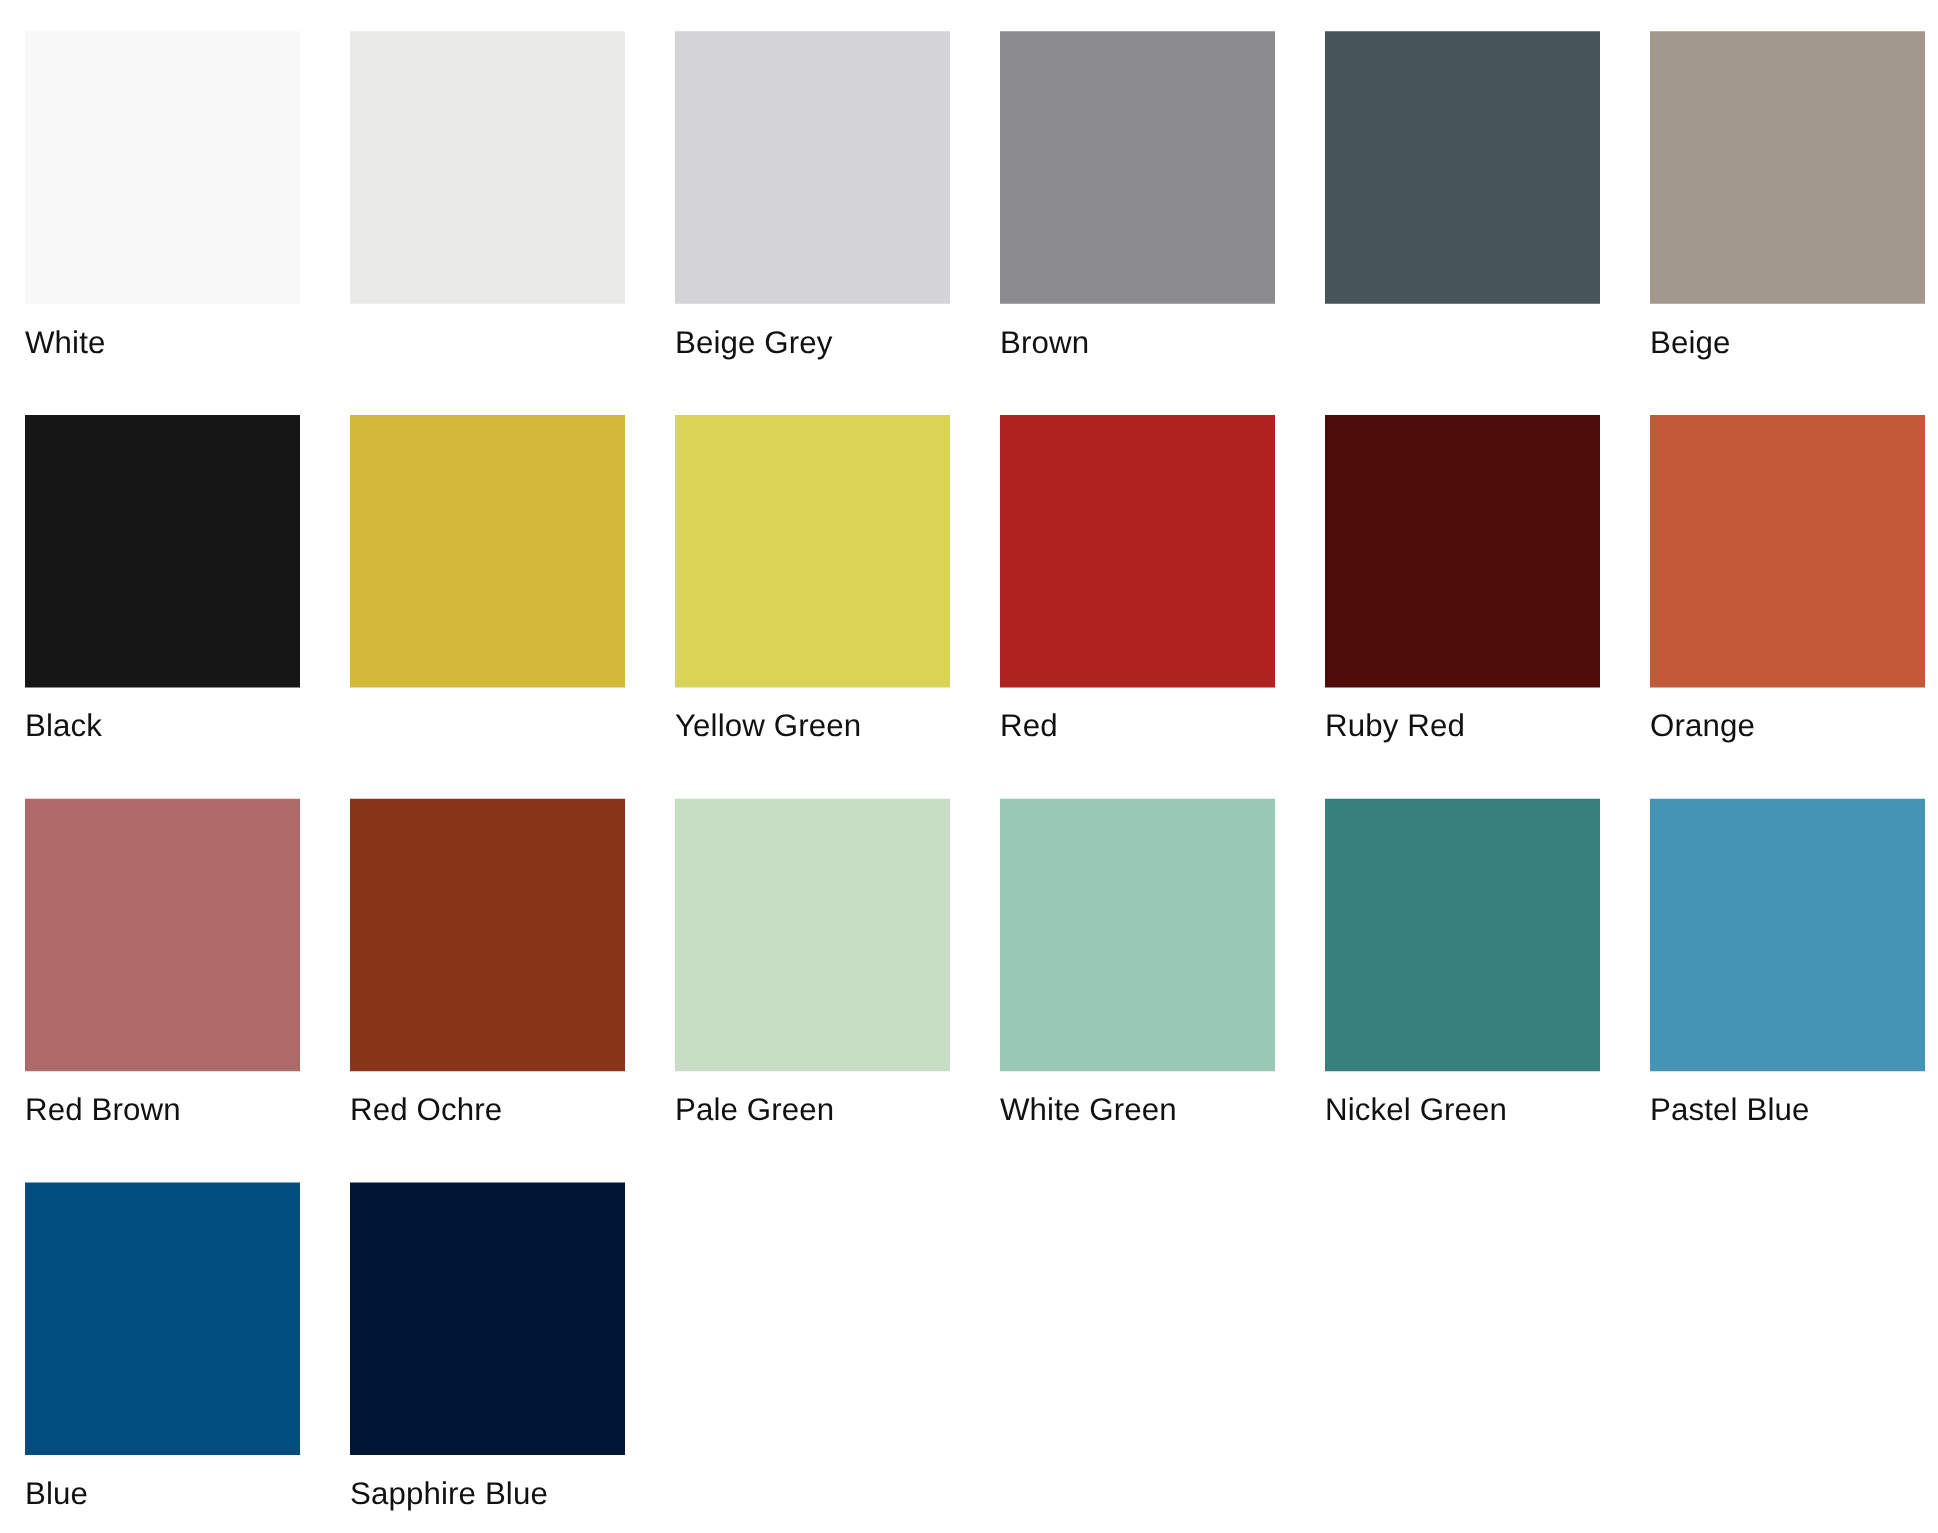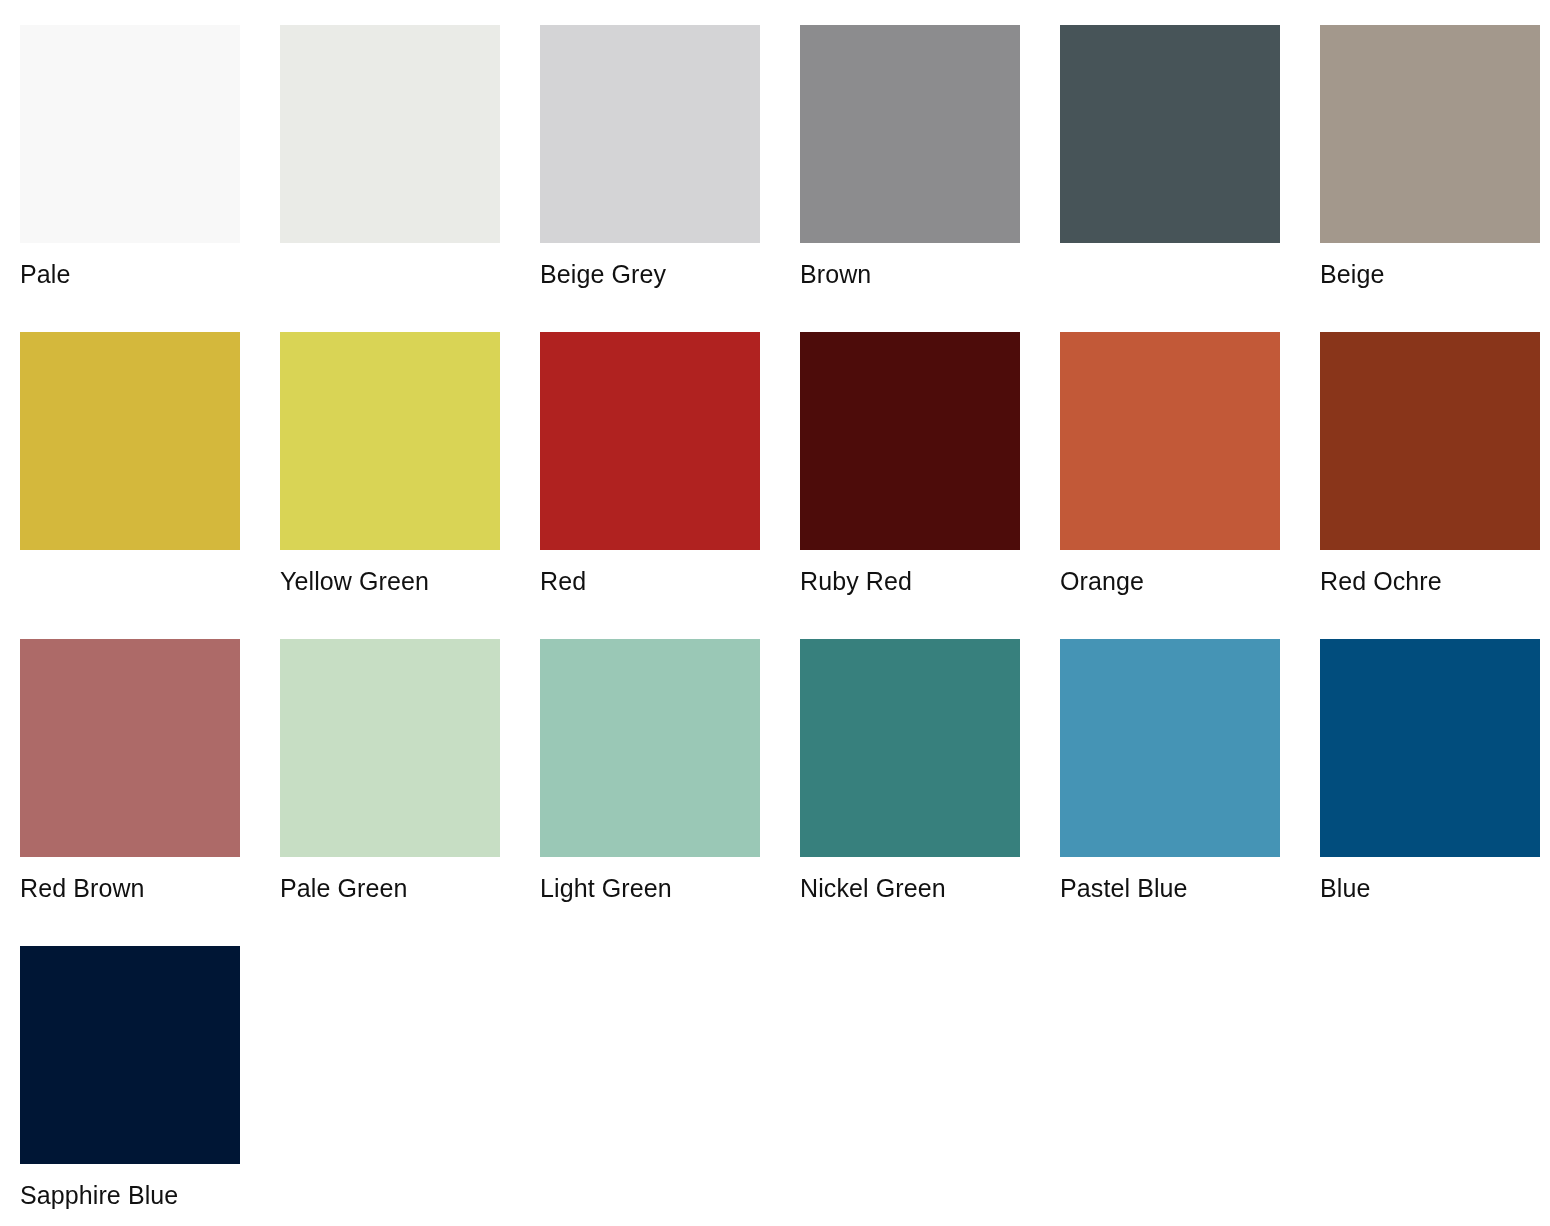--- a/index.html
+++ b/index.html
@@ -56,39 +56,43 @@
     white-space: nowrap;
     text-align: left;
   }
 </style>
 </head>
 <body>
 
 <div id="palette-grid">
     <div class="swatch-cell">
       <div class="swatch-chip" style="background-color: rgb(248, 248, 248);"></div>
-      <div class="swatch-label">Pale</div>
+      <div class="swatch-label">White</div>
     </div>
     <div class="swatch-cell">
       <div class="swatch-chip" style="background-color: rgb(234, 235, 231);"></div>
     </div>
     <div class="swatch-cell">
       <div class="swatch-chip" style="background-color: rgb(212, 212, 214);"></div>
       <div class="swatch-label">Beige Grey</div>
     </div>
     <div class="swatch-cell">
       <div class="swatch-chip" style="background-color: rgb(140, 140, 142);"></div>
       <div class="swatch-label">Brown</div>
     </div>
     <div class="swatch-cell">
       <div class="swatch-chip" style="background-color: rgb(71, 84, 88);"></div>
     </div>
     <div class="swatch-cell">
       <div class="swatch-chip" style="background-color: rgb(163, 152, 140);"></div>
       <div class="swatch-label">Beige</div>
+    </div>
+    <div class="swatch-cell">
+      <div class="swatch-chip" style="background-color: rgb(22, 22, 22);"></div>
+      <div class="swatch-label">Black</div>
     </div>
     <div class="swatch-cell">
       <div class="swatch-chip" style="background-color: rgb(212, 184, 60);"></div>
     </div>
     <div class="swatch-cell">
       <div class="swatch-chip" style="background-color: rgb(217, 212, 85);"></div>
       <div class="swatch-label">Yellow Green</div>
     </div>
     <div class="swatch-cell">
       <div class="swatch-chip" style="background-color: rgb(176, 34, 32);"></div>
@@ -96,34 +100,34 @@
     </div>
     <div class="swatch-cell">
       <div class="swatch-chip" style="background-color: rgb(77, 12, 10);"></div>
       <div class="swatch-label">Ruby Red</div>
     </div>
     <div class="swatch-cell">
       <div class="swatch-chip" style="background-color: rgb(194, 89, 56);"></div>
       <div class="swatch-label">Orange</div>
     </div>
     <div class="swatch-cell">
+      <div class="swatch-chip" style="background-color: rgb(173, 106, 104);"></div>
+      <div class="swatch-label">Red Brown</div>
+    </div>
+    <div class="swatch-cell">
       <div class="swatch-chip" style="background-color: rgb(137, 53, 26);"></div>
       <div class="swatch-label">Red Ochre</div>
-    </div>
-    <div class="swatch-cell">
-      <div class="swatch-chip" style="background-color: rgb(173, 106, 104);"></div>
-      <div class="swatch-label">Red Brown</div>
     </div>
     <div class="swatch-cell">
       <div class="swatch-chip" style="background-color: rgb(199, 222, 196);"></div>
       <div class="swatch-label">Pale Green</div>
     </div>
     <div class="swatch-cell">
       <div class="swatch-chip" style="background-color: rgb(154, 200, 182);"></div>
-      <div class="swatch-label">Light Green</div>
+      <div class="swatch-label">White Green</div>
     </div>
     <div class="swatch-cell">
       <div class="swatch-chip" style="background-color: rgb(55, 128, 125);"></div>
       <div class="swatch-label">Nickel Green</div>
     </div>
     <div class="swatch-cell">
       <div class="swatch-chip" style="background-color: rgb(69, 148, 181);"></div>
       <div class="swatch-label">Pastel Blue</div>
     </div>
     <div class="swatch-cell">

